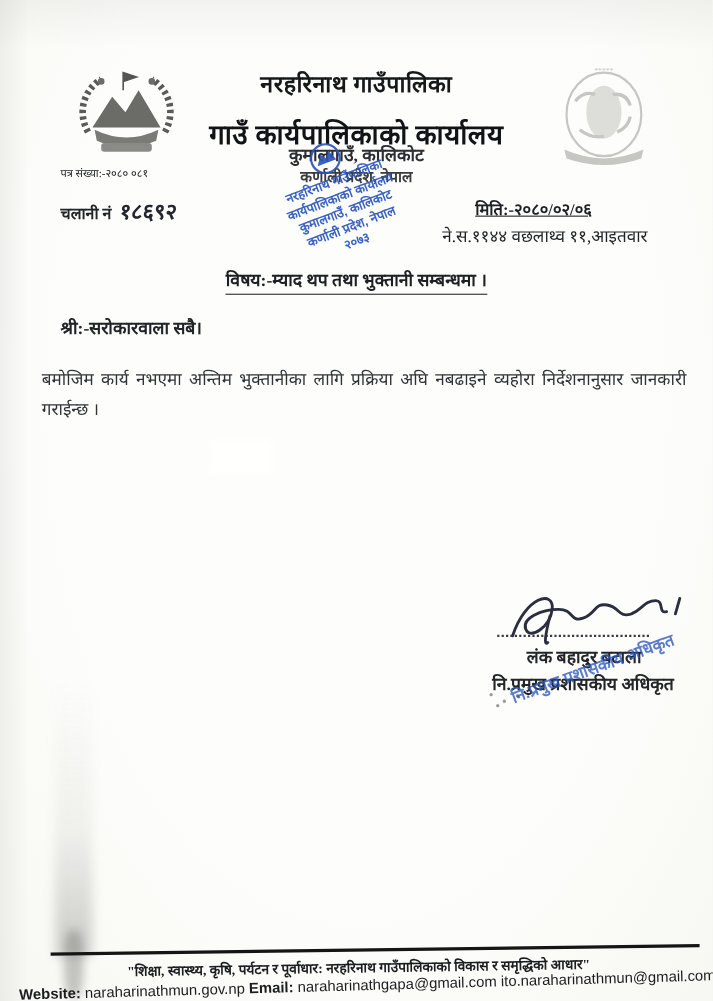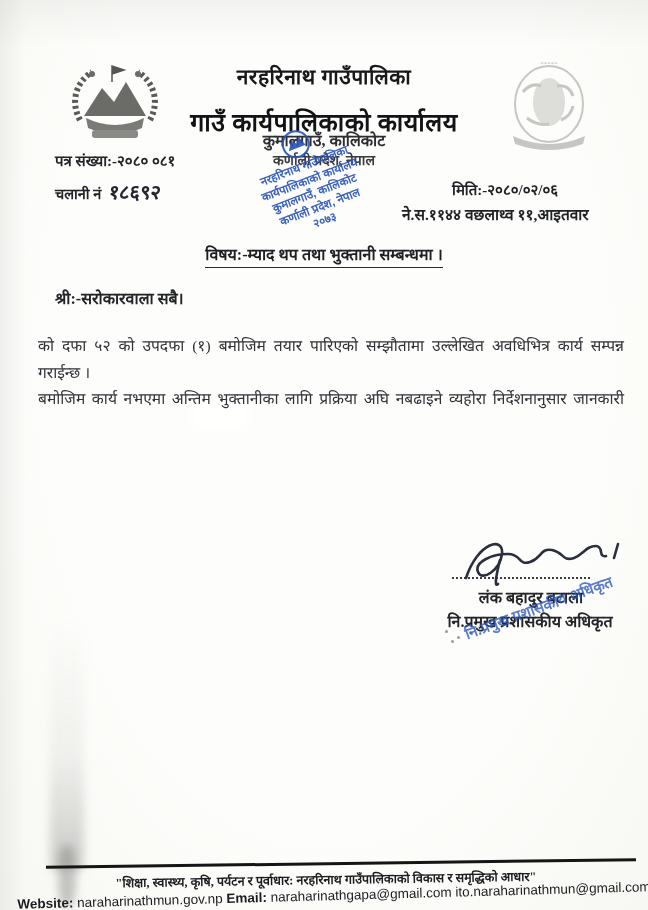--- a/index.html
+++ b/index.html
@@ -25,25 +25,25 @@
   
   .round-stamp{
     left:238px;top:126px;width:150px;height:126px;
     transform:rotate(-21deg);
     color:#2b55bb;text-align:center;opacity:.92;z-index:5;
     font-family:"Liberation Sans","DejaVu Sans",sans-serif;
   }
   .round-stamp .st-line{font-size:11.5px;font-weight:700;line-height:14.5px;white-space:nowrap;}
   .round-stamp .st-emblem{display:block;margin:0 auto 1px auto;}
   
-  .meta-patra{left:55px;top:150px;font-size:15px;font-weight:700;color:#222428;}
+  .meta-patra{left:55px;top:150px;font-size:10px;font-weight:400;color:#222428;}
   .meta-chalani{left:55px;top:178px;font-size:14.5px;font-weight:700;color:#222428;}
   .chalani-hand{font-size:20px;font-weight:600;display:inline-block;transform:skewX(-6deg);margin-left:8px;color:#23262e;}
-  .meta-miti{left:452px;top:179px;font-size:15px;font-weight:700;color:#1f2125;}
-  .meta-ns{left:402px;top:203px;font-size:15.5px;font-weight:700;color:#1f2125;}
+  .meta-miti{left:432px;top:179px;font-size:15px;font-weight:700;color:#1f2125;text-decoration:underline;}
+  .meta-ns{left:402px;top:203px;font-size:15.5px;font-weight:400;color:#1f2125;}
   
   .subject-wrap{left:0;top:243px;width:100%;text-align:center;}
   .subject{display:inline-block;font-size:16px;font-weight:700;color:#1d1f23;
     border-bottom:1.6px solid #2a2c30;padding-bottom:2px;}
   .salutation{left:55px;top:287px;font-size:16px;font-weight:600;color:#222428;}
   
   .body-block{left:38px;top:333px;width:586px;font-size:15.6px;color:#303237;}
   .body-line{line-height:26.5px;text-align:justify;text-align-last:justify;white-space:normal;}
   .body-line.last{text-align-last:left;}
   
@@ -132,23 +132,22 @@
   <div class="abs meta-miti">मिति:-२०८०/०२/०६</div>
   <div class="abs meta-ns">ने.स.११४४ वछलाथ्व ११,आइतवार</div>
 
   <div class="abs subject-wrap">
     <span class="subject">विषय:-म्याद थप तथा भुक्तानी सम्बन्धमा ।</span>
   </div>
 
   <div class="abs salutation">श्री:-सरोकारवाला सबै।</div>
 
   <div class="abs body-block">
-    <div class="body-line">को दफा ५२ को उपदफा (१) बमोजिम तयार पारिएको सम्झौतामा उल्लेखित अवधिभित्र कार्य सम्पन्न</div>
+    <div class="body-line">बमोजिम कार्य नभएमा अन्तिम भुक्तानीका लागि प्रक्रिया अघि नबढाइने व्यहोरा निर्देशनानुसार जानकारी</div>
     <div class="body-line last">गराईन्छ ।</div>
-    <div class="body-line">बमोजिम कार्य नभएमा अन्तिम भुक्तानीका लागि प्रक्रिया अघि नबढाइने व्यहोरा निर्देशनानुसार जानकारी</div>
   </div>
 
   <svg class="abs sig-svg" width="180" height="60" viewBox="0 0 180 60">
     <g fill="none" stroke="#2a2e3e" stroke-width="2.6" stroke-linecap="round">
       <path d="M18,46 C30,10 56,4 54,22 C52,38 34,50 30,40 C26,30 44,22 60,22 C74,22 70,34 82,30 C94,26 92,16 104,18 C116,20 114,30 126,26 C136,22 138,14 148,14 C156,14 150,26 158,24"></path>
       <path d="M52,28 C48,44 46,56 50,52"></path>
       <path d="M170,12 L166,26"></path>
     </g>
   </svg>
   <div class="abs sig-dots"></div>

